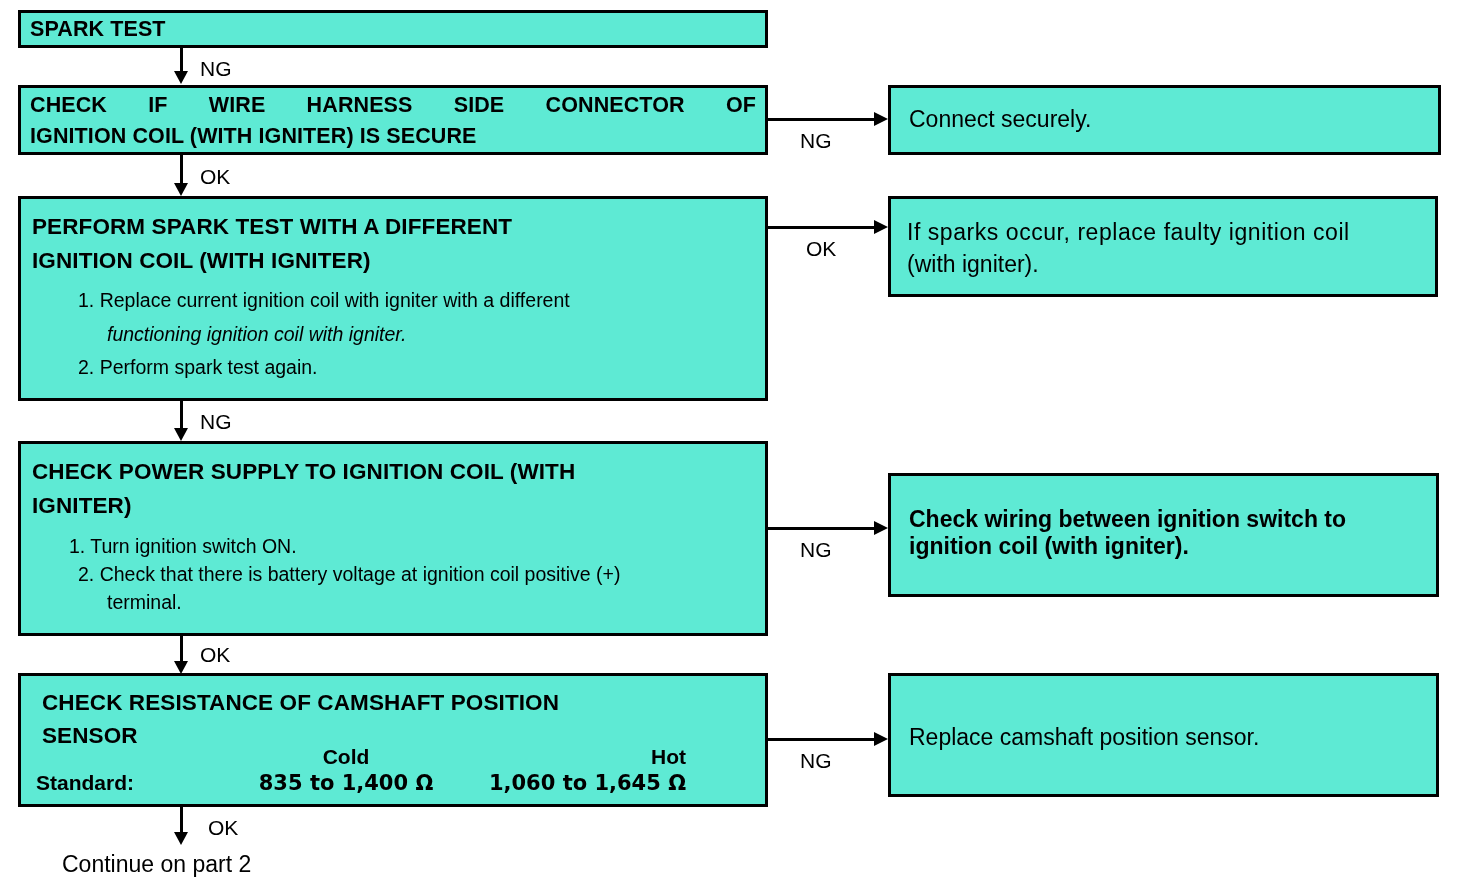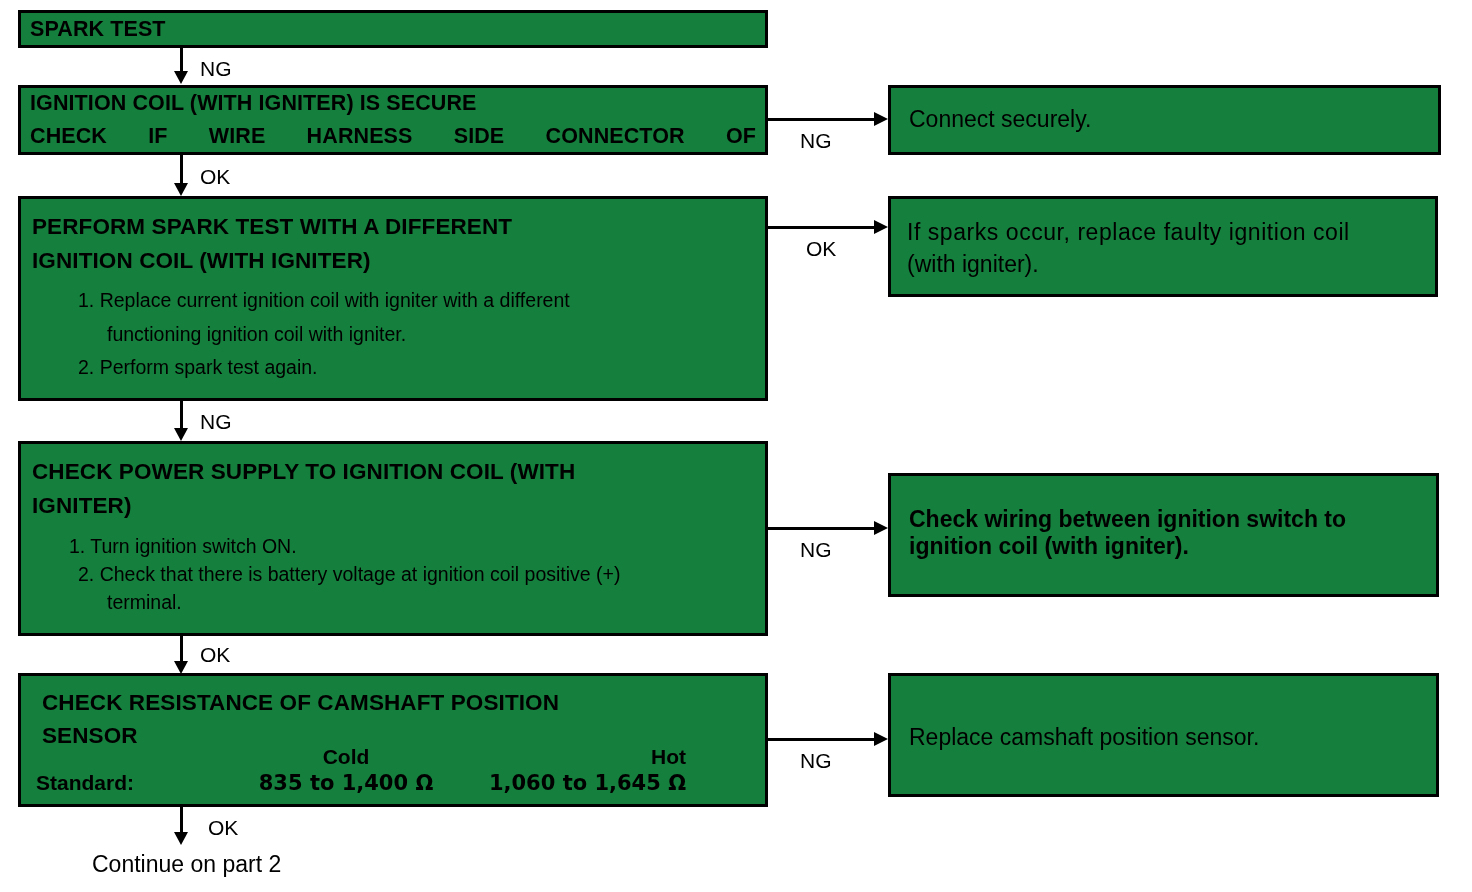--- a/index.html
+++ b/index.html
@@ -15,21 +15,21 @@
     position: relative;
     width: 1472px;
     height: 892px;
     background: #ffffff;
     overflow: hidden;
   }
   .box {
     position: absolute;
     box-sizing: border-box;
     border: 3px solid #000000;
-    background: #15803d;
+    background: #5eead4;
   }
   .hdr {
     font-weight: bold;
     font-size: 21.5px;
     line-height: 31px;
     letter-spacing: 0.1px;
   }
   .hdr-just {
     text-align: justify;
     text-align-last: justify;
@@ -111,29 +111,29 @@
 </head>
 <body>
 
 <div id="canvas">
 
   <div class="box" style="left:18px; top:10px; width:750px; height:38px;">
     <div class="hdr pad" style="padding-top:1px;">SPARK TEST</div>
   </div>
 
   <div class="box" style="left:18px; top:85px; width:750px; height:70px;">
+    <div class="hdr hdr-just" style="padding:2px 9px 0 9px;">CHECK IF WIRE HARNESS SIDE CONNECTOR OF</div>
     <div class="hdr" style="padding:0 9px;">IGNITION COIL (WITH IGNITER) IS SECURE</div>
-    <div class="hdr hdr-just" style="padding:2px 9px 0 9px;">CHECK IF WIRE HARNESS SIDE CONNECTOR OF</div>
   </div>
 
   <div class="box" style="left:18px; top:196px; width:750px; height:205px;">
     <div class="hdr" style="padding:11px 9px 0 11px; font-size:22.5px; line-height:34px;">PERFORM SPARK TEST WITH A DIFFERENT</div>
     <div class="hdr" style="padding:0 9px 0 11px; font-size:22.5px; line-height:34px;">IGNITION COIL (WITH IGNITER)</div>
     <div class="body-txt" style="padding:6px 9px 0 11px; line-height:33px;">1. Replace current ignition coil with igniter with a different</div>
-    <div class="body-txt" style="padding:0 9px 0 40px; line-height:34px;">functioning ignition coil with igniter.</div>
+    <div class="body-txt" style="padding:0 9px 0 40px; line-height:34px;font-style:italic;">functioning ignition coil with igniter.</div>
     <div class="body-txt" style="padding:0 9px 0 11px; line-height:33px;">2. Perform spark test again.</div>
   </div>
 
   <div class="box" style="left:18px; top:441px; width:750px; height:195px;">
     <div class="hdr" style="padding:11px 9px 0 11px; font-size:22.5px; line-height:34px;">CHECK POWER SUPPLY TO IGNITION COIL (WITH</div>
     <div class="hdr" style="padding:0 9px 0 11px; font-size:22.5px; line-height:34px;">IGNITER)</div>
     <div class="body-txt" style="padding:9px 9px 0 2px; line-height:28px;">1. Turn ignition switch ON.</div>
     <div class="body-txt" style="padding:0 9px 0 11px; line-height:29px;">2. Check that there is battery voltage at ignition coil positive (+)</div>
     <div class="body-txt" style="padding:0 9px 0 40px; line-height:27px;">terminal.</div>
   </div>
@@ -186,21 +186,21 @@
   <div class="arrow-down" style="left:174px; top:428px;"></div>
   <div class="lbl" style="left:200px; top:410px;">NG</div>
 
   <div class="vline" style="left:180px; top:636px; height:28px;"></div>
   <div class="arrow-down" style="left:174px; top:661px;"></div>
   <div class="lbl" style="left:200px; top:643px;">OK</div>
 
   <div class="vline" style="left:180px; top:807px; height:28px;"></div>
   <div class="arrow-down" style="left:174px; top:832px;"></div>
   <div class="lbl" style="left:208px; top:816px;">OK</div>
-  <div class="plain-txt" style="left:62px; top:851px;margin-left:30px;">Continue on part 2</div>
+  <div class="plain-txt" style="left:62px; top:851px;">Continue on part 2</div>
 
   <div class="hline" style="left:768px; top:118px; width:110px;"></div>
   <div class="arrow-right" style="left:874px; top:112px;"></div>
   <div class="lbl" style="left:800px; top:129px;">NG</div>
 
   <div class="hline" style="left:768px; top:226px; width:110px;"></div>
   <div class="arrow-right" style="left:874px; top:220px;"></div>
   <div class="lbl" style="left:806px; top:237px;">OK</div>
 
   <div class="hline" style="left:768px; top:527px; width:110px;"></div>

